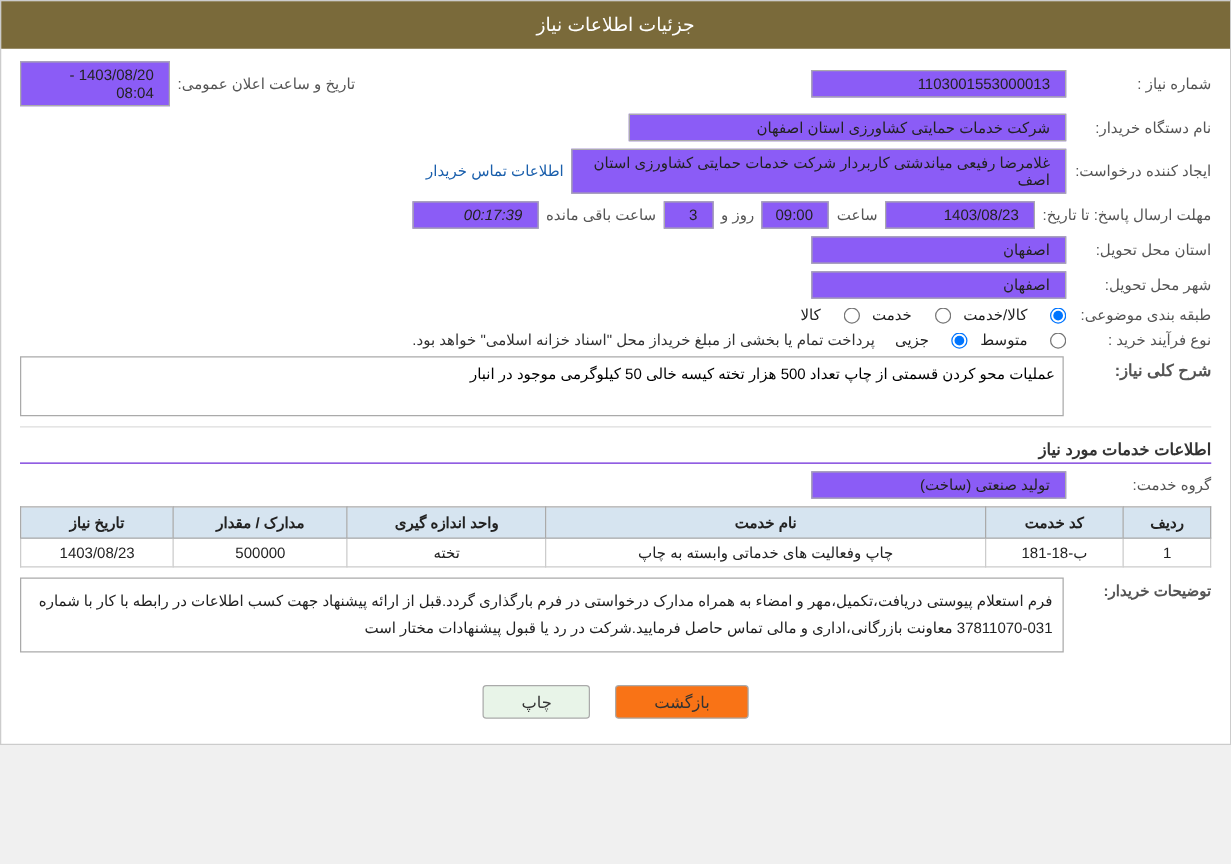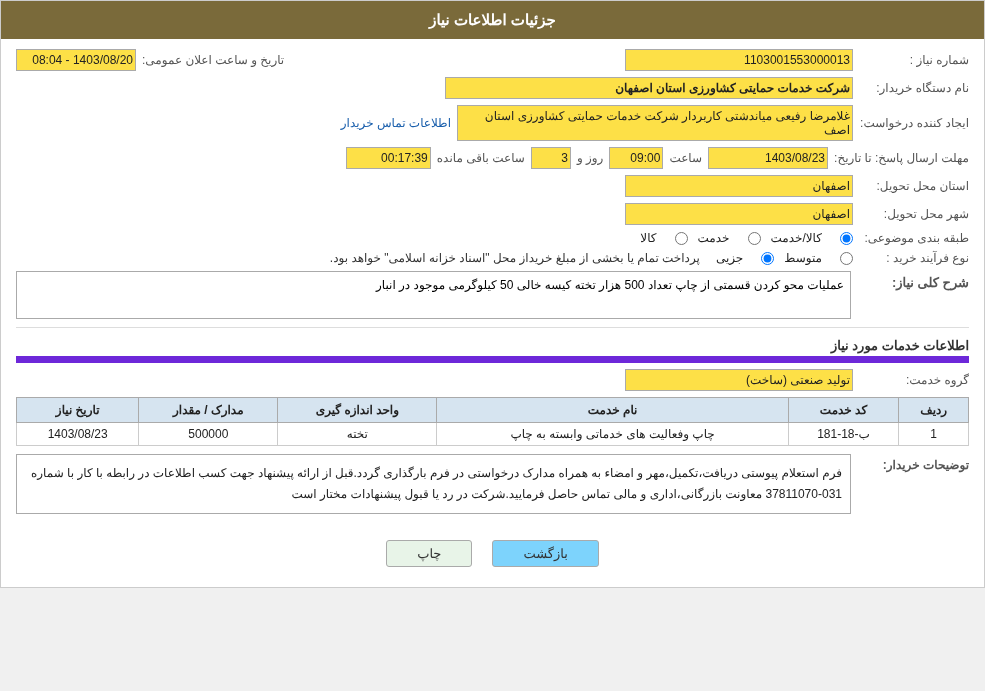--- a/index.html
+++ b/index.html
@@ -15,21 +15,21 @@
       margin: 0 auto;
       background: #fff;
       border: 1px solid #ccc;
     }
     .page-header {
       background: #7a6a3a;
       color: #fff;
       text-align: center;
       padding: 10px;
       font-size: 15px;
-      font-weight: bold;
+      font-weight: normal;
     }
     .content {
       padding: 10px 15px;
     }
     .row {
       display: flex;
       align-items: center;
       margin-bottom: 6px;
       gap: 6px;
     }
@@ -38,41 +38,41 @@
       white-space: nowrap;
       min-width: 110px;
       text-align: right;
       font-size: 12px;
     }
     .label-wide {
       min-width: 130px;
     }
     .field-box {
       border: 1px solid #aaa;
-      background: #fde047;
-      padding: 3px 2px;
+      background: #8b5cf6;
+      padding: 3px 12px;
       font-size: 12px;
       min-height: 22px;
       direction: rtl;
     }
-    .field-medium { width: 228px; }
+    .field-medium { width: 204px; }
     .field-small { width: 120px; }
-    .field-large { width: 408px; font-weight: bold; }
+    .field-large { width: 350px; }
     .blue-link {
       color: #1a5fac;
       text-decoration: none;
       cursor: pointer;
       font-size: 12px;
     }
     .section-title {
       font-weight: bold;
       font-size: 13px;
       color: #333;
       margin: 10px 0 6px 0;
-      border-bottom: 7px solid #6d28d9;
+      border-bottom: 1px solid #6d28d9;
       padding-bottom: 3px;
     }
     .inline-label {
       font-size: 12px;
       color: #555;
       white-space: nowrap;
     }
     .radio-group {
       display: flex;
       gap: 10px;
@@ -123,21 +123,21 @@
     .btn {
       padding: 5px 30px;
       font-size: 13px;
       cursor: pointer;
       border-radius: 3px;
       border: 1px solid #aaa;
       font-family: Tahoma, Arial, sans-serif;
       margin-top: 12px;
     }
     .btn-back {
-      background: #7dd3fc;
+      background: #f97316;
       color: #333;
     }
     .btn-print {
       background: #e8f4e8;
       color: #333;
     }
     .textarea-box {
       border: 1px solid #aaa;
       background: #fff;
       padding: 4px 6px;
@@ -192,21 +192,21 @@
     </div>
 
     <div class="row">
       <span class="label label-wide">مهلت ارسال پاسخ: تا تاریخ:</span>
       <div class="field-box field-small">1403/08/23</div>
       <span class="inline-label">ساعت</span>
       <div class="field-box" style="width:54px;">09:00</div>
       <span class="inline-label">روز و</span>
       <div class="field-box" style="width:40px;">3</div>
       <span class="inline-label">ساعت باقی مانده</span>
-      <div class="field-box" style="width:85px;">00:17:39</div>
+      <div class="field-box" style="width:101px;font-style:italic;">00:17:39</div>
     </div>
 
     <div class="row">
       <span class="label">استان محل تحویل:</span>
       <div class="field-box field-medium">اصفهان</div>
     </div>
 
     <div class="row">
       <span class="label">شهر محل تحویل:</span>
       <div class="field-box field-medium">اصفهان</div>

